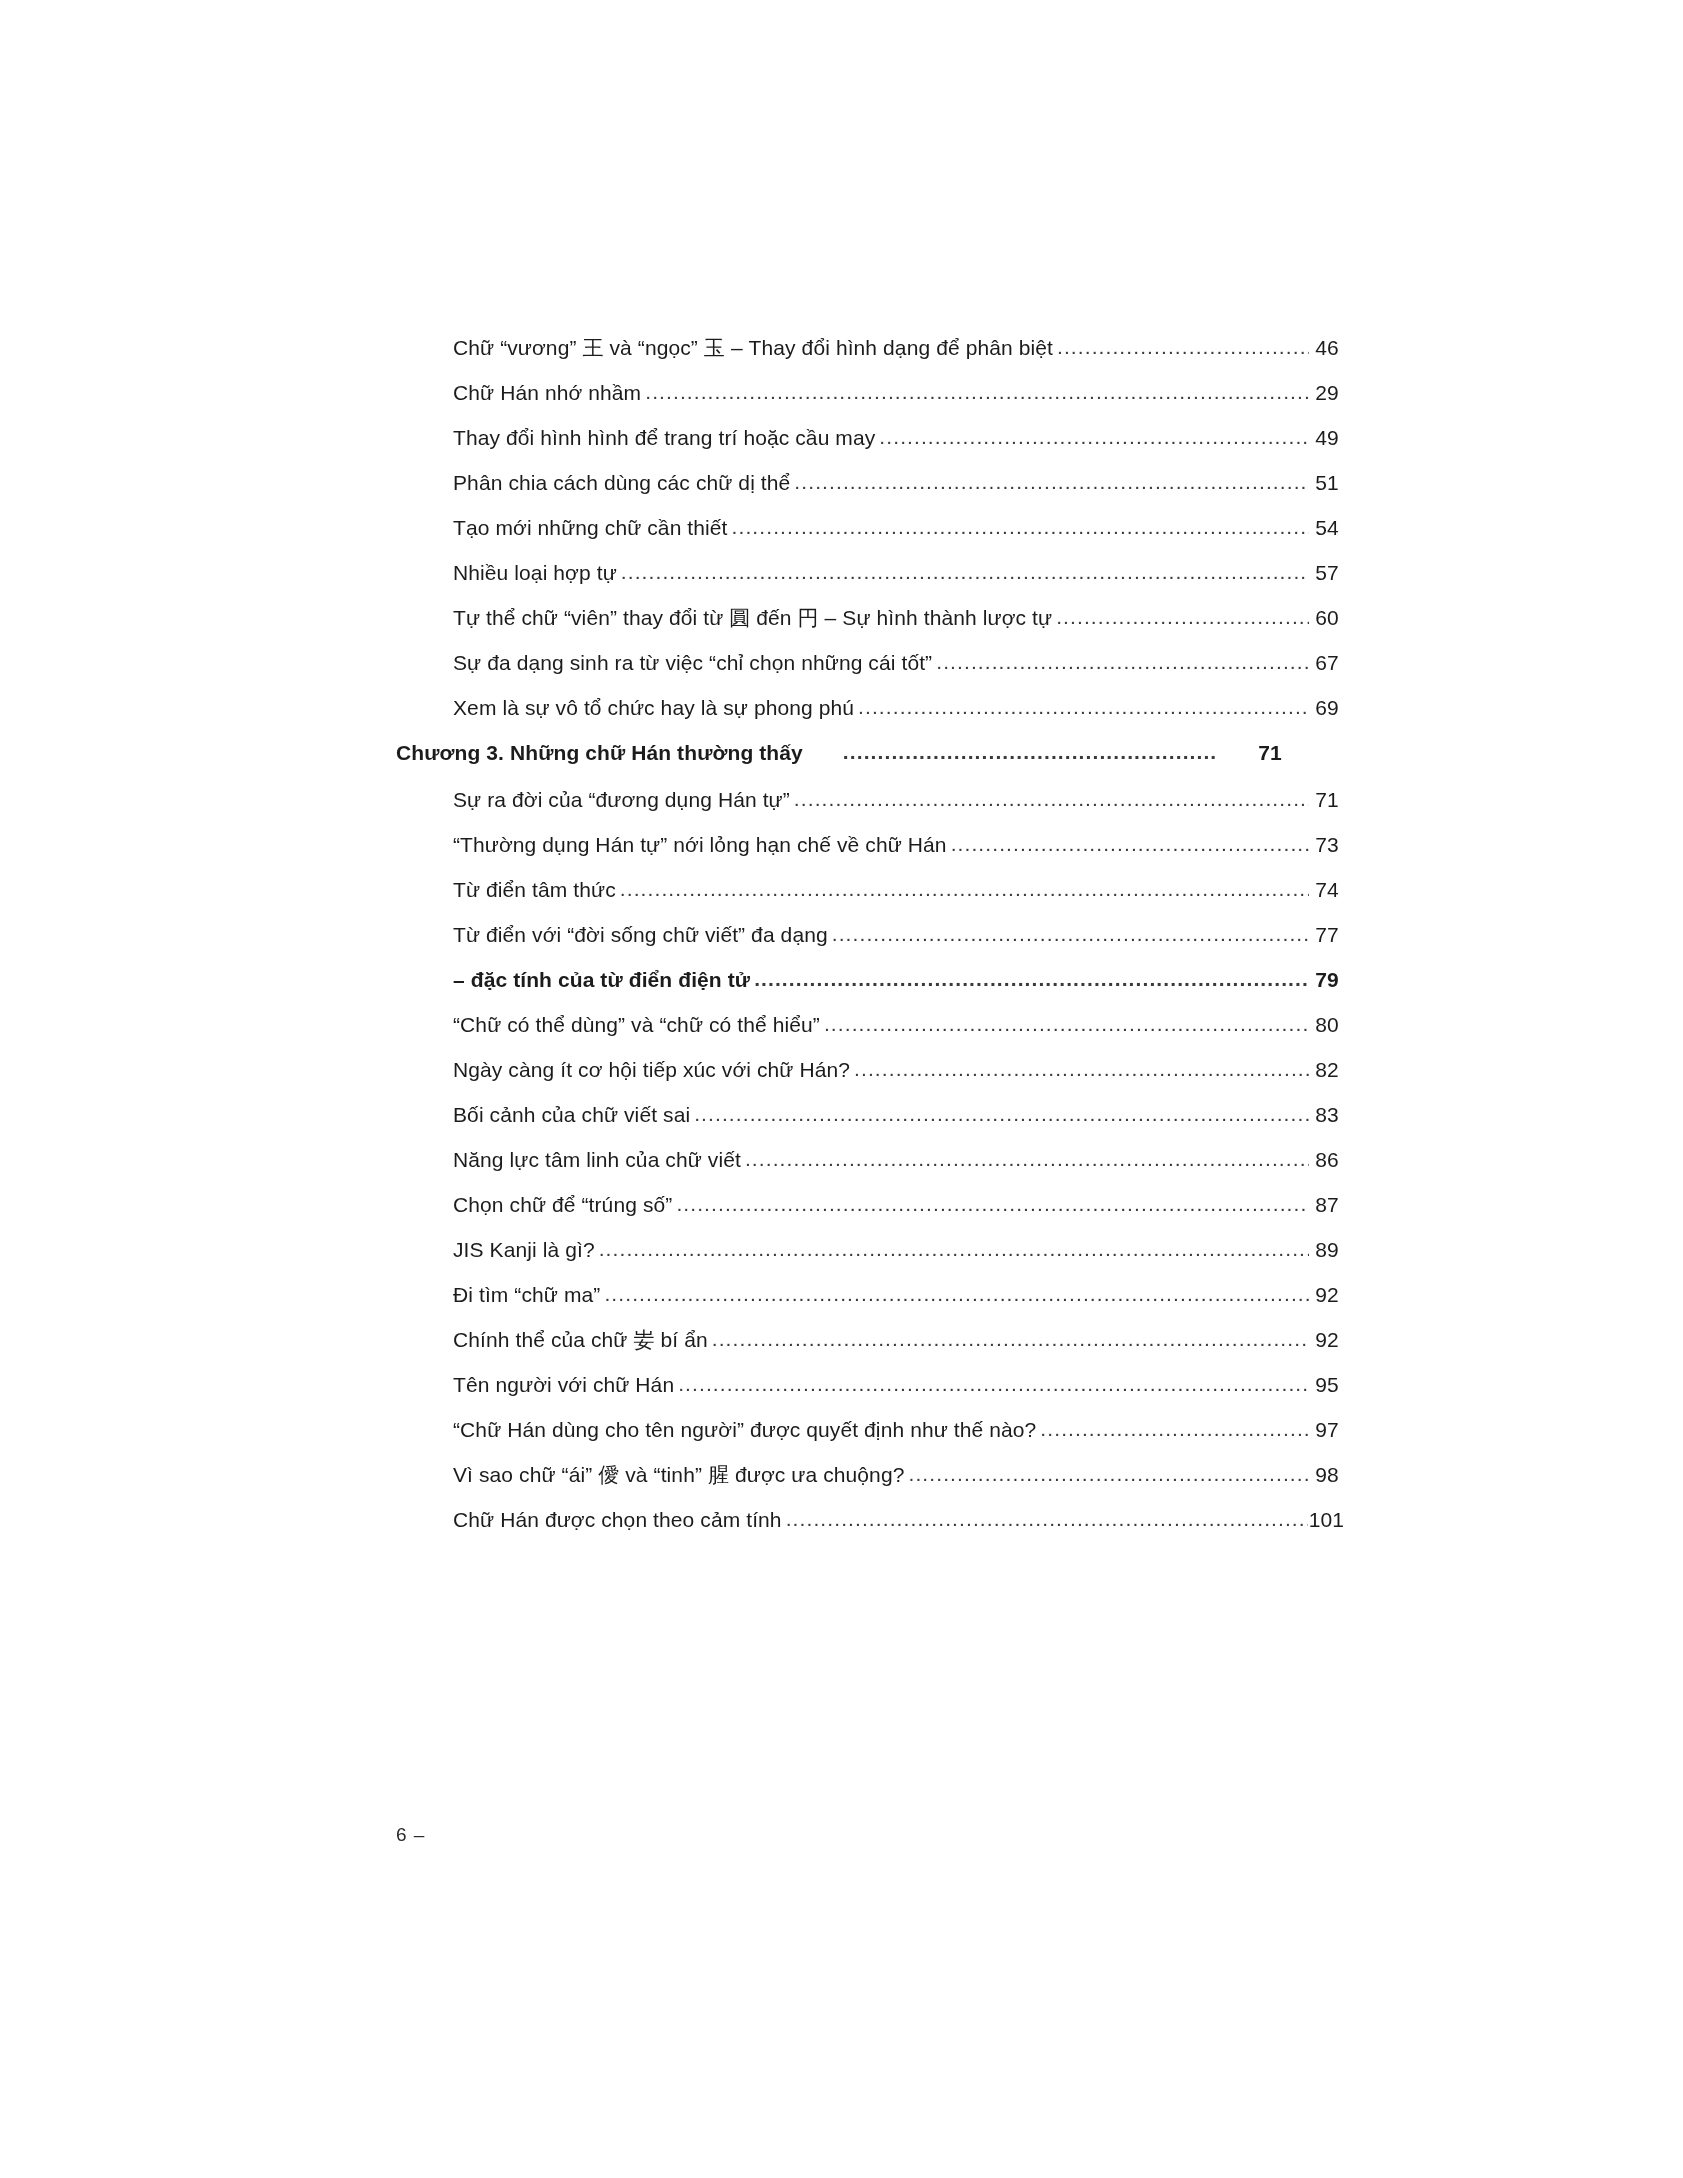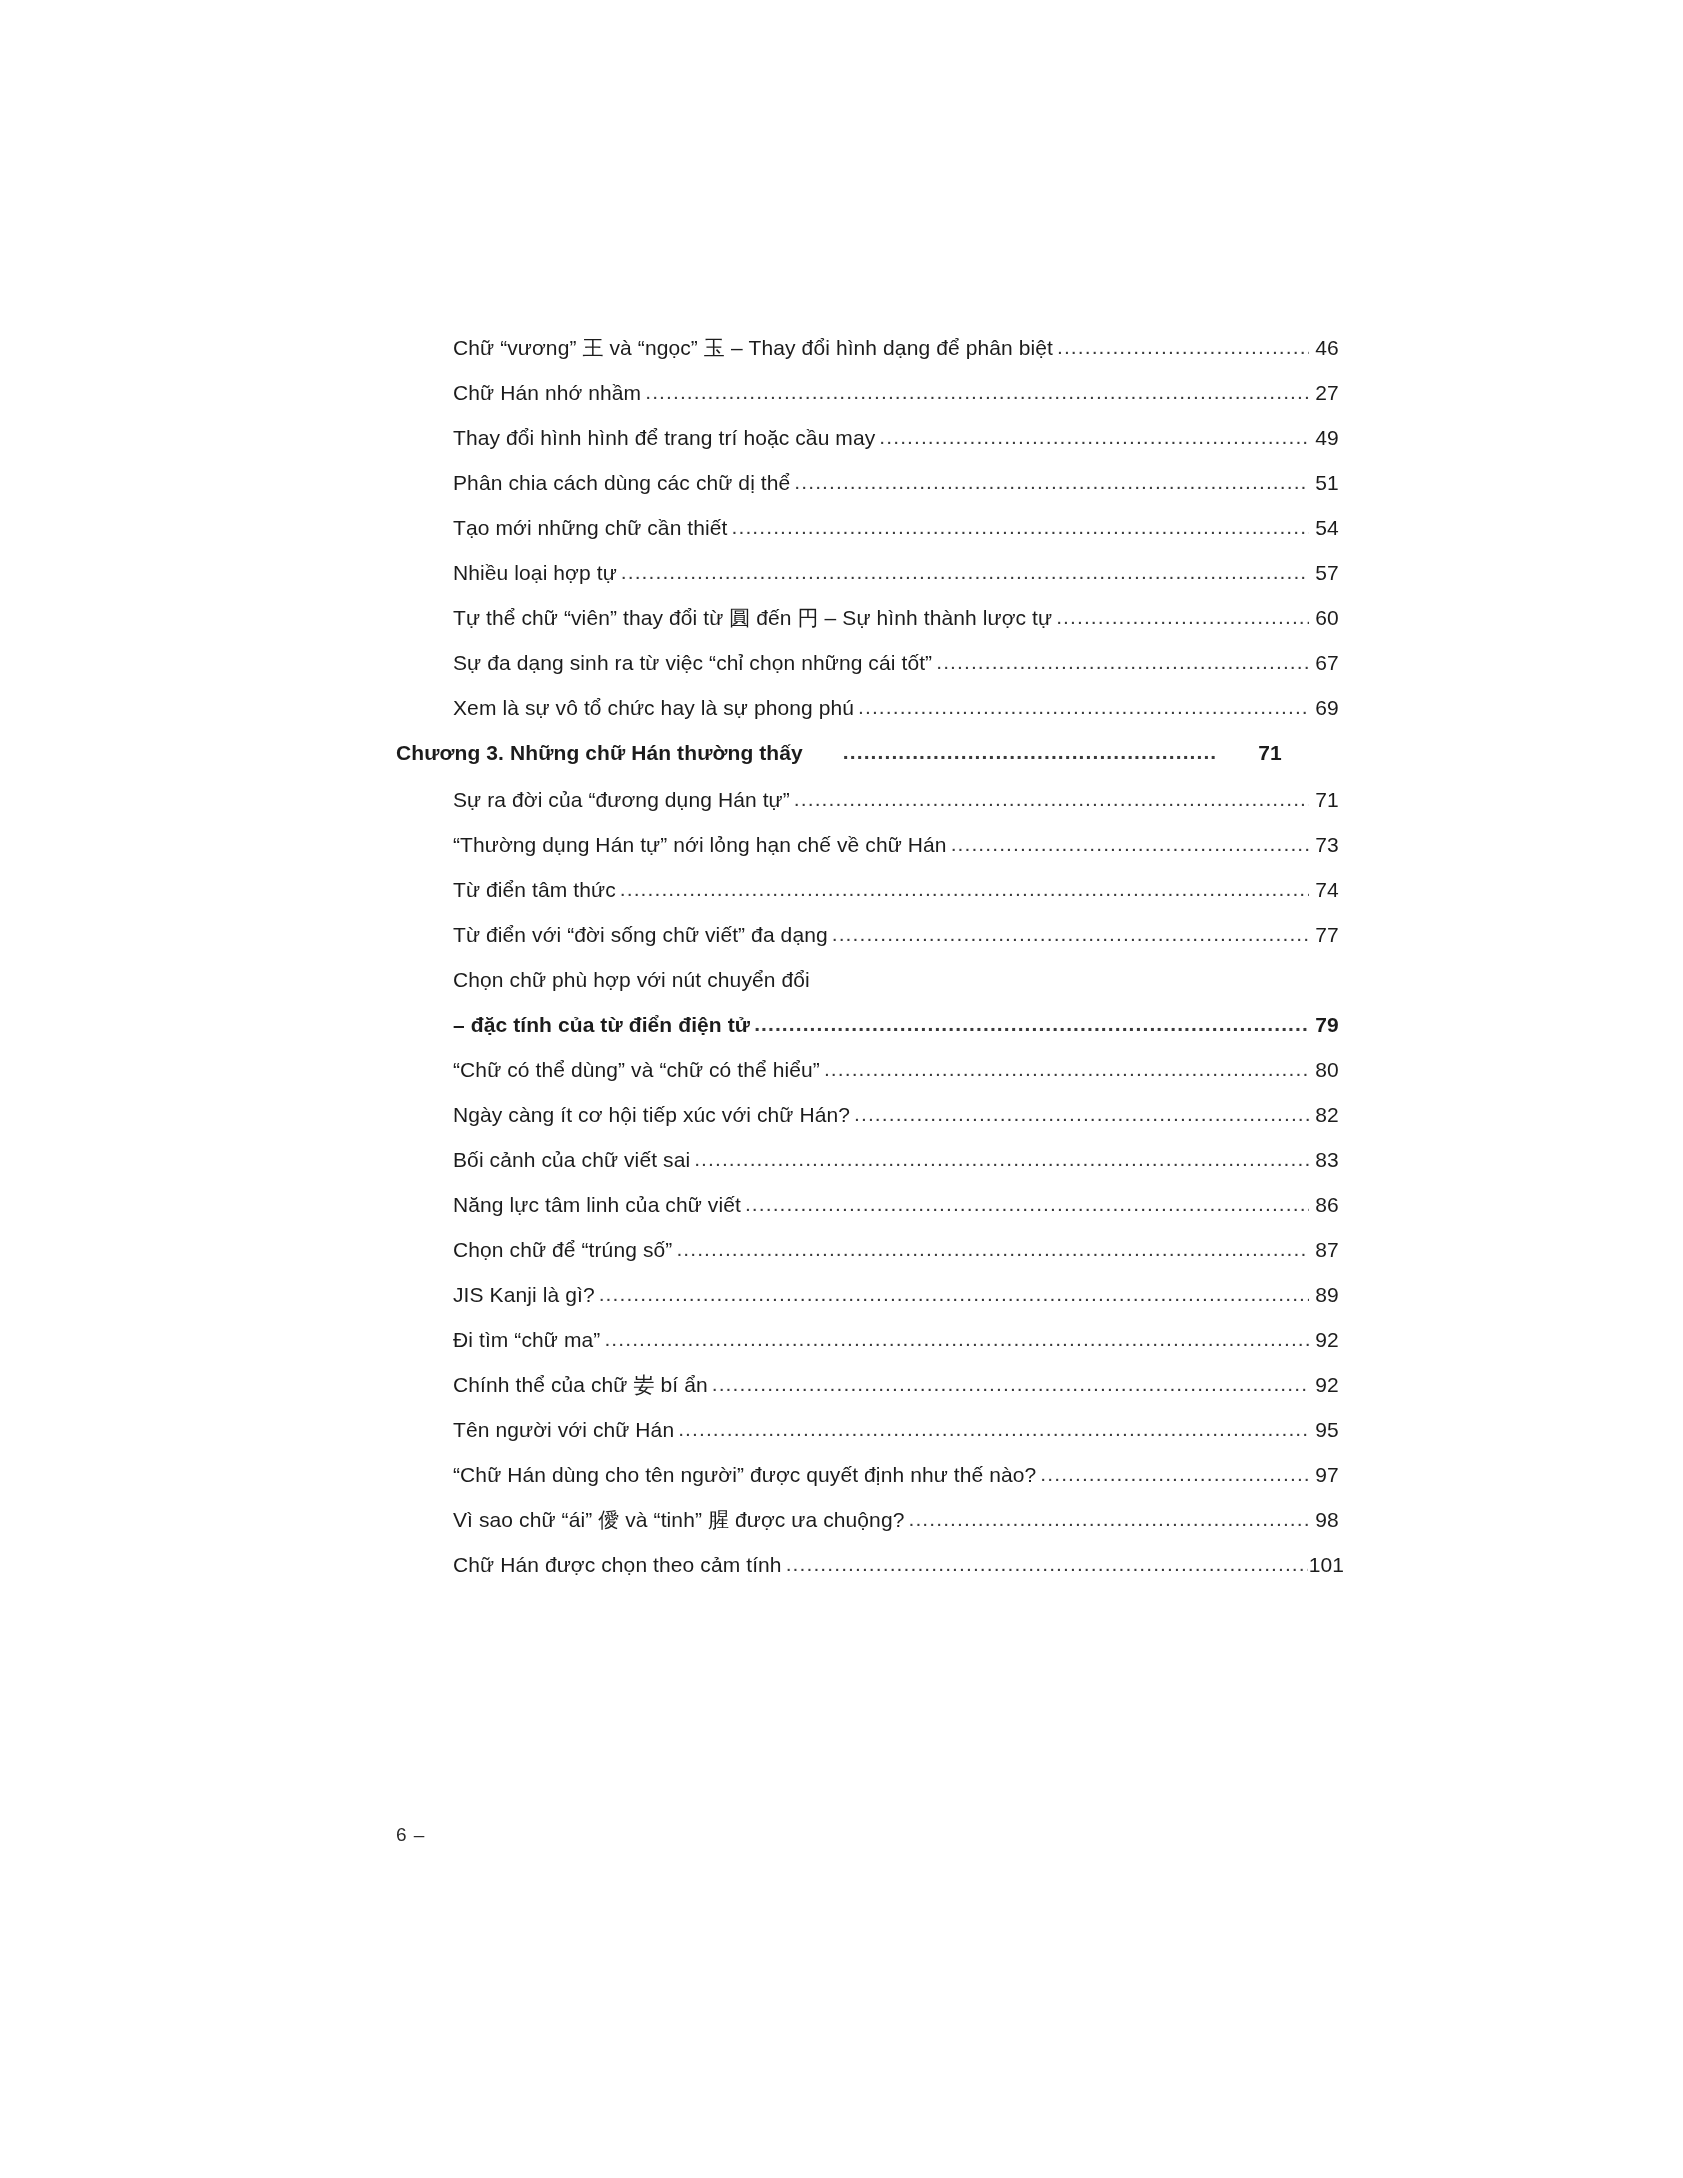--- a/index.html
+++ b/index.html
@@ -114,21 +114,21 @@
 
     <div class="toc-row indented">
       <span class="toc-title">Chữ “vương” 王 và “ngọc” 玉 – Thay đổi hình dạng để phân biệt</span>
       <span class="toc-dots">......................................................................................................................................................</span>
       <span class="toc-page">46</span>
     </div>
 
     <div class="toc-row indented">
       <span class="toc-title">Chữ Hán nhớ nhầm</span>
       <span class="toc-dots">......................................................................................................................................................</span>
-      <span class="toc-page">27</span>
+      <span class="toc-page">29</span>
     </div>
 
     <div class="toc-row indented">
       <span class="toc-title">Thay đổi hình hình để trang trí hoặc cầu may</span>
       <span class="toc-dots">......................................................................................................................................................</span>
       <span class="toc-page">49</span>
     </div>
 
     <div class="toc-row indented">
       <span class="toc-title">Phân chia cách dùng các chữ dị thể</span>
@@ -190,21 +190,20 @@
       <span class="toc-page">74</span>
     </div>
 
     <div class="toc-row indented">
       <span class="toc-title">Từ điển với “đời sống chữ viết” đa dạng</span>
       <span class="toc-dots">......................................................................................................................................................</span>
       <span class="toc-page">77</span>
     </div>
 
     <div class="toc-row multiline">
-      <span class="line1">Chọn chữ phù hợp với nút chuyển đổi</span>
       <span class="line2">
         <span class="toc-title">– đặc tính của từ điển điện tử</span>
         <span class="toc-dots">......................................................................................................................................................</span>
         <span class="toc-page">79</span>
       </span>
     </div>
 
     <div class="toc-row indented">
       <span class="toc-title">“Chữ có thể dùng” và “chữ có thể hiểu”</span>
       <span class="toc-dots">......................................................................................................................................................</span>

